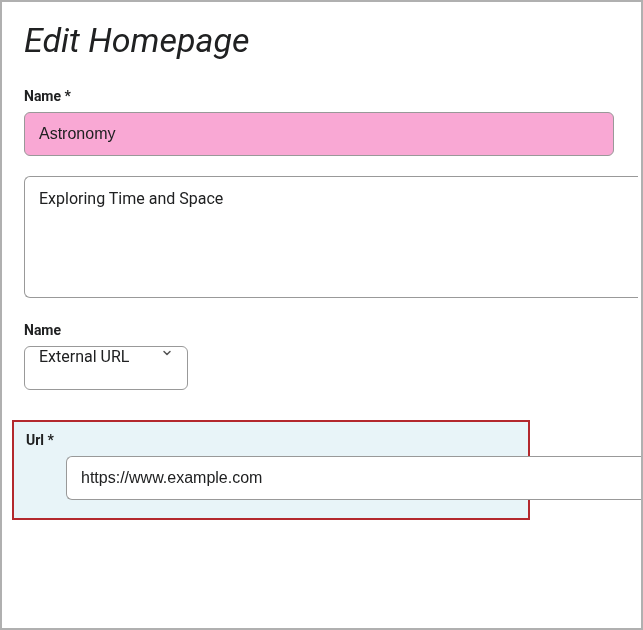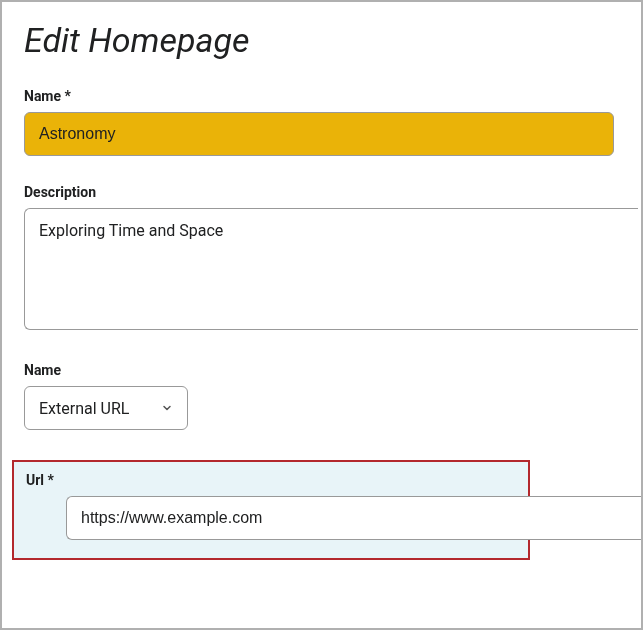--- a/index.html
+++ b/index.html
@@ -11,56 +11,56 @@
     padding: 18px 0 0 22px;
     color: #202122;
   }
   .page-title {
     font-size: 34px;
     font-weight: 400;
     color: #202122;
     margin-bottom: 28px;
     font-style: italic;
   }
-  .field-group { margin-bottom: 28px; }
+  .field-group { margin-bottom: 20px; }
   .field-label {
     font-size: 14px;
     font-weight: 700;
     color: #202122;
     margin-bottom: 8px;
     display: block;
   }
   .req-label::after { content: " *"; font-weight: 700; }
   .text-input {
     width: 590px;
     height: 44px;
     border: 1px solid #999;
     border-radius: 6px;
     padding: 0 14px;
     font-size: 16px;
     color: #202122;
-    background: #eab308;
+    background: #f9a8d4;
   }
   .textarea-input {
     width: 614px;
     height: 122px;
     border: 1px solid #999;
     border-top-left-radius: 6px;
     border-bottom-left-radius: 6px;
     border-right: none;
     padding: 12px 14px;
     font-size: 16px;
     color: #202122;
     background: #fff;
     resize: none;
     font-family: inherit;
   }
   .select-wrap {
     display: inline-flex;
-    align-items: center;
+    align-items: flex-start;
     justify-content: space-between;
     width: 164px;
     height: 44px;
     border: 1px solid #999;
     border-radius: 6px;
     padding: 0 14px;
     font-size: 16px;
     color: #202122;
     background: #fff;
     cursor: pointer;
@@ -98,21 +98,20 @@
 <body>
 
 <h1 class="page-title">Edit Homepage</h1>
 
 <div class="field-group">
   <label class="field-label req-label">Name</label>
   <input type="text" class="text-input" value="Astronomy" style="">
 </div>
 
 <div class="field-group">
-  <label class="field-label">Description</label>
   <textarea class="textarea-input" style="">Exploring Time and Space</textarea>
 </div>
 
 <div class="field-group">
   <label class="field-label">Name</label>
   <div class="select-wrap">
     <span>External URL</span>
     <svg class="chevron" viewBox="0 0 24 24" fill="none" stroke="#555" stroke-width="3" stroke-linecap="round" stroke-linejoin="round">
       <polyline points="6 9 12 15 18 9"></polyline>
     </svg>

